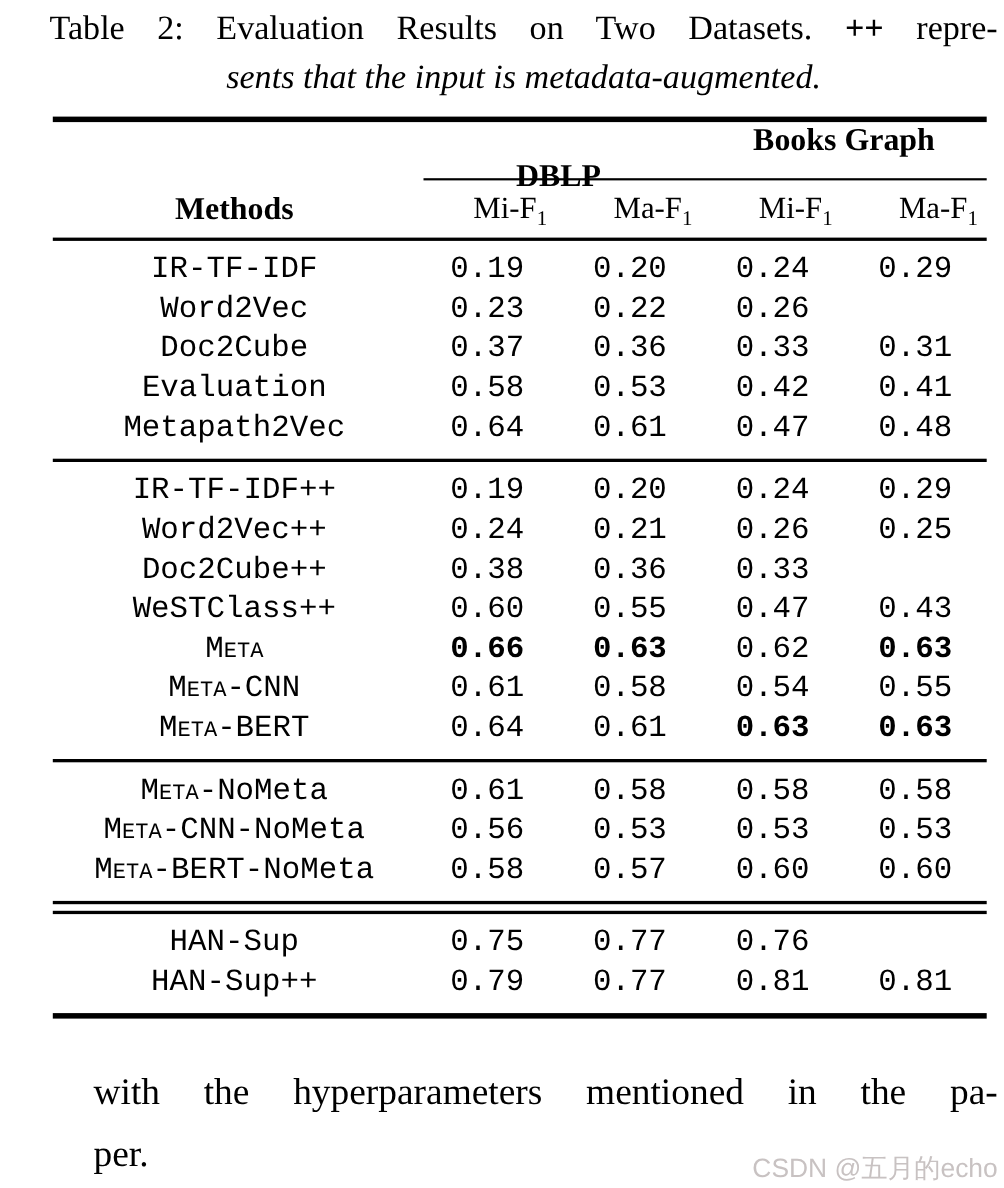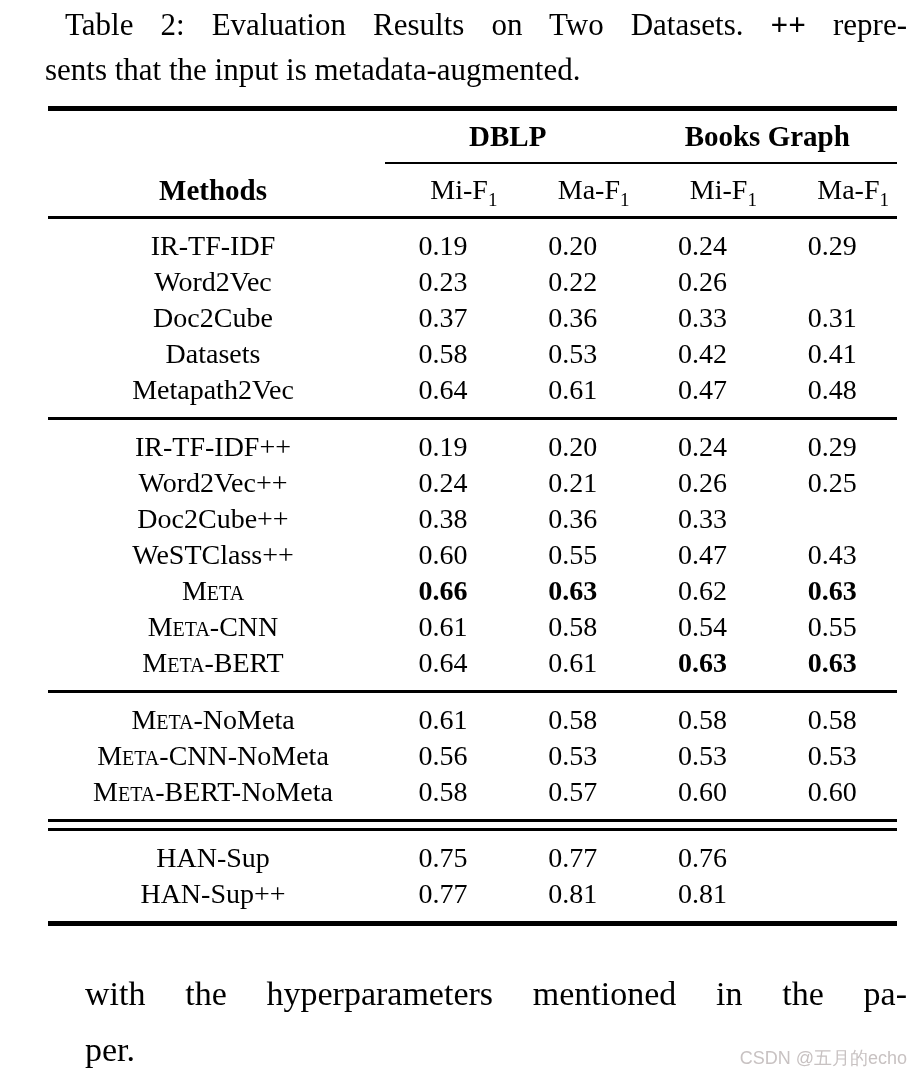--- a/index.html
+++ b/index.html
@@ -12,23 +12,23 @@
     overflow: hidden;
   }
   
   .caption {
     margin: 2px 6px 0 45px;
     width: 862px;
     font-size: 31px;
     line-height: 45px;
     color: #000;
   }
-  .cap-l1 { text-align: justify; text-align-last: justify; white-space: nowrap; margin-left: 20px; }
+  .cap-l1 { text-align: justify; text-align-last: justify; white-space: nowrap; }
   .cap-l1 .b { font-weight: bold; }
-  .cap-l2 { text-align: left; }
+  .cap-l2 { text-align: center; font-style: italic; }
   
   .tablewrap {
     margin-left: 48px;
     margin-top: 14px;
     width: 849px;
     font-size: 28px;
   }
   .rule { background: #000; width: 100%; }
   .rule.thick { height: 5px; }
   .rule.mid { height: 3px; }
@@ -52,57 +52,58 @@
   }
   .hrow2 .cell { text-align: center; }
   .methods-h { font-weight: bold; font-size: 29px; }
   .metric-h sub { font-size: 0.68em; line-height: 0; }
   .tgroup { padding: 9px 0; }
   .trow {
     display: grid;
     grid-template-columns: 330px 1fr 1fr 1fr 1fr;
     height: 36px;
     align-items: center;
+    font-family: Liberation Mono, monospace;
   }
   .trow .cell { text-align: center; line-height: 36px; }
   .cell.val.b { font-weight: bold; }
   .sc { font-variant: small-caps; text-align: right; }
   
   .foot {
     margin: 40px 6px 0 85px;
     width: 822px;
     font-size: 34px;
     line-height: 56px;
   }
   .foot-l1 { text-align: justify; text-align-last: justify; white-space: nowrap; }
   .foot-l2 { text-align: left; }
   
   .watermark {
     position: absolute;
     right: 6px;
     top: 1046px;
     font-family: "Liberation Sans", sans-serif;
-    font-size: 18px;
+    font-size: 24px;
     color: #c8c2c2;
   }
 </style>
 </head>
 <body>
 
 <div class="caption">
   <div class="cap-l1"><span>Table 2: Evaluation Results on Two Datasets.</span> <span class="b">++</span> <span>repre-</span></div>
   <div class="cap-l2">sents that the input is metadata-augmented.</div>
 </div>
 
 <div class="tablewrap">
   <div class="rule thick"></div>
 
   <div class="hrow1">
+    <div class="ghead books">Books Graph</div>
     <div class="ghead dblp">DBLP</div>
-    <div class="ghead books">Books Graph</div>
   </div>
 
   <div class="cmidrule"></div>
 
   <div class="hrow2">
     <div class="cell methods-h">Methods</div>
     <div class="cell metric-h"><span>Mi-F</span><sub>1</sub></div>
     <div class="cell metric-h"><span>Ma-F</span><sub>1</sub></div>
     <div class="cell metric-h"><span>Mi-F</span><sub>1</sub></div>
     <div class="cell metric-h"><span>Ma-F</span><sub>1</sub></div>
@@ -125,21 +126,21 @@
         <div class="cell val">0.26</div>
       </div>
       <div class="trow">
         <div class="cell method"><span>Doc2Cube</span></div>
         <div class="cell val">0.37</div>
         <div class="cell val">0.36</div>
         <div class="cell val">0.33</div>
         <div class="cell val">0.31</div>
       </div>
       <div class="trow">
-        <div class="cell method"><span>Datasets</span></div>
+        <div class="cell method"><span>Evaluation</span></div>
         <div class="cell val">0.58</div>
         <div class="cell val">0.53</div>
         <div class="cell val">0.42</div>
         <div class="cell val">0.41</div>
       </div>
       <div class="trow">
         <div class="cell method"><span>Metapath2Vec</span></div>
         <div class="cell val">0.64</div>
         <div class="cell val">0.61</div>
         <div class="cell val">0.47</div>
@@ -230,20 +231,21 @@
 
   <div class="tgroup">
       <div class="trow">
         <div class="cell method"><span>HAN-Sup</span></div>
         <div class="cell val">0.75</div>
         <div class="cell val">0.77</div>
         <div class="cell val">0.76</div>
       </div>
       <div class="trow">
         <div class="cell method"><span>HAN-Sup++</span></div>
+        <div class="cell val">0.79</div>
         <div class="cell val">0.77</div>
         <div class="cell val">0.81</div>
         <div class="cell val">0.81</div>
       </div>
     </div>
 
   <div class="rule thick"></div>
 </div>
 
 <div class="foot">

